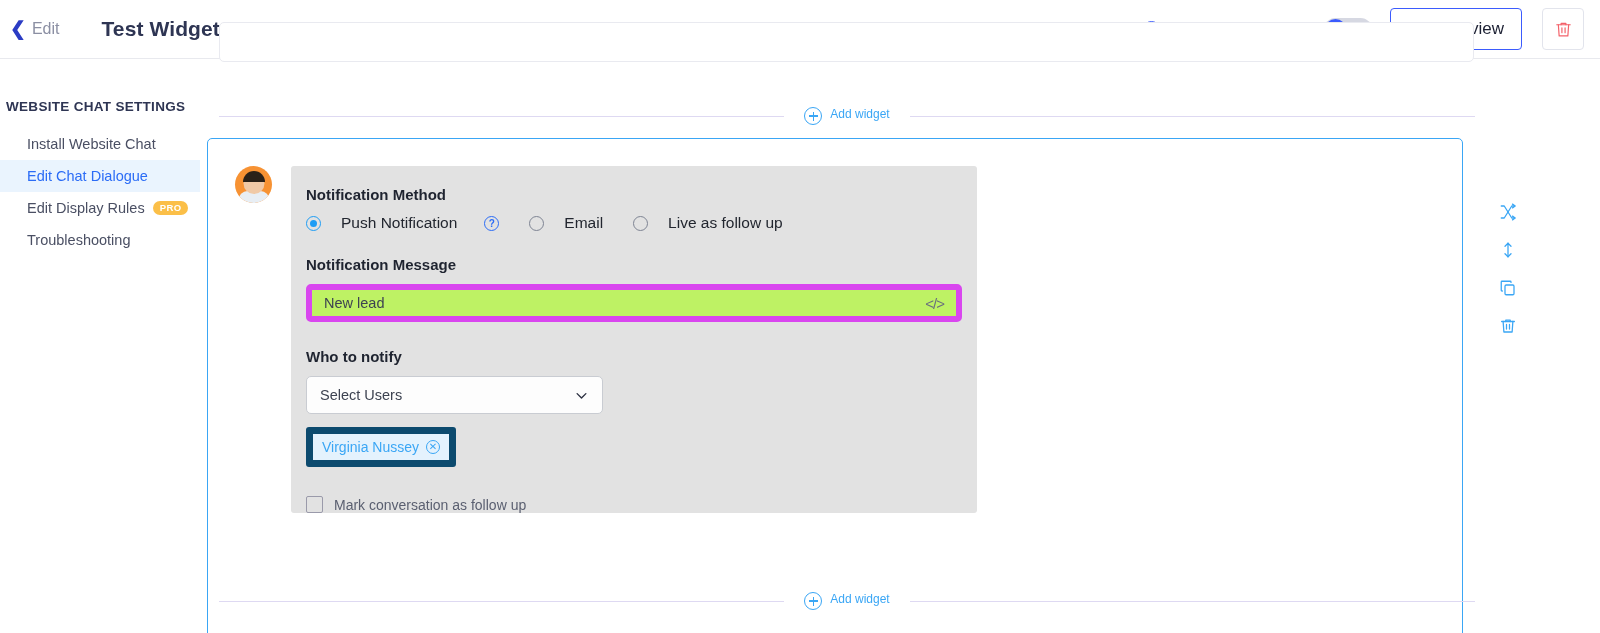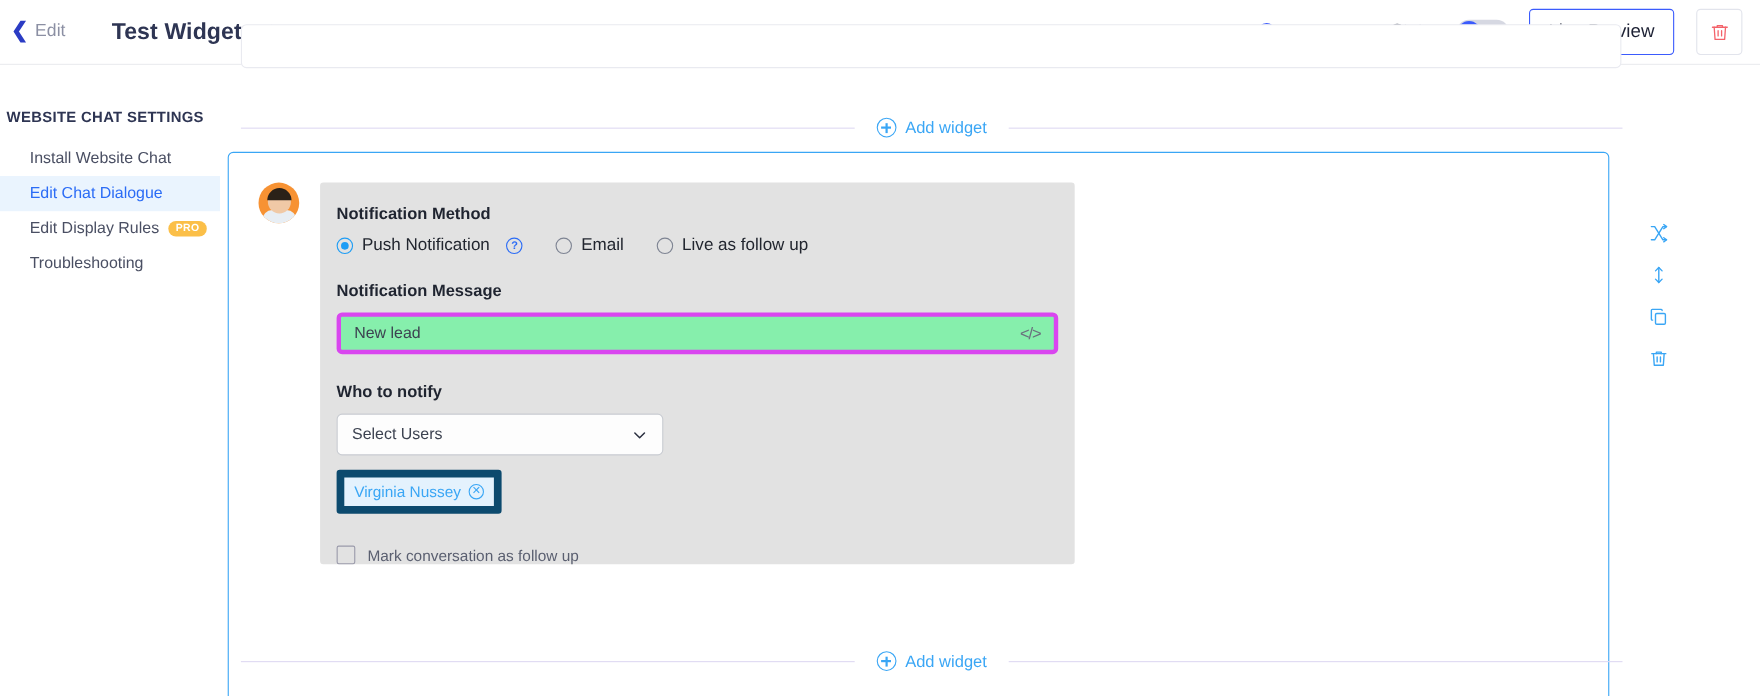--- a/index.html
+++ b/index.html
@@ -134,23 +134,23 @@
 
   
   .add-widget-row {
     position: absolute; left: 19px; width: 1256px;
     display: flex; align-items: center; gap: 0;
   }
   .add-widget-row .line {
     flex: 1; height: 1px; background: #ded9f2;
   }
   .add-widget-btn {
-    display: flex; align-items: center; gap: 8px;
+    display: flex; align-items: flex-start; gap: 8px;
     padding: 0 20px; cursor: pointer;
-    color: #3aa6f5; font-size: 15px;
+    color: #3aa6f5; font-size: 12px;
   }
   .plus-circle {
     width: 18px; height: 18px; border-radius: 50%;
     border: 1.5px solid #3aa6f5;
     display:flex; align-items:center; justify-content:center;
     position: relative;
   }
   .plus-circle::before, .plus-circle::after {
     content:''; position:absolute; background:#3aa6f5;
   }
@@ -203,21 +203,21 @@
     padding: 20px 15px 0 15px;
   }
 
   .field-label {
     font-size: 15px; font-weight: bold; color: #1f2430;
     margin-bottom: 11px;
   }
 
   .radio-row { display: flex; align-items: center; }
   .radio-opt {
-    display: flex; align-items: center; gap: 8px;
+    display: flex; align-items: center; gap: 20px;
     font-size: 15.5px; color: #22262f; cursor: pointer;
   }
   .radio-opt + .radio-opt { margin-left: 30px; }
   .radio {
     width: 15px; height: 15px; border-radius: 50%;
     border: 1.5px solid #7e8493; background: transparent;
     flex: none; position: relative;
   }
   .radio.checked { border-color: #1e9df5; }
   .radio.checked::after {
@@ -229,22 +229,22 @@
     width: 15px; height: 15px; border-radius: 50%;
     border: 1.3px solid #2b6cf6; color: #2b6cf6;
     font-size: 10px; font-weight: bold;
     display:flex; align-items:center; justify-content:center;
     margin-left: 7px; cursor: pointer;
   }
 
   .msg-input {
     margin-top: 0;
     width: 656px; height: 38px;
-    background: #86efac;
-    border: 4px solid #d946ef;
+    background: #bef264;
+    border: 6px solid #d946ef;
     border-radius: 5px;
     display: flex; align-items: center;
     padding: 0 12px;
   }
   .msg-input .val {
     font-size: 14.5px; color: #3d4351;
     flex: 1;
   }
   .code-icon {
     font-size: 15px; color: #6a6f7d; cursor: pointer;

